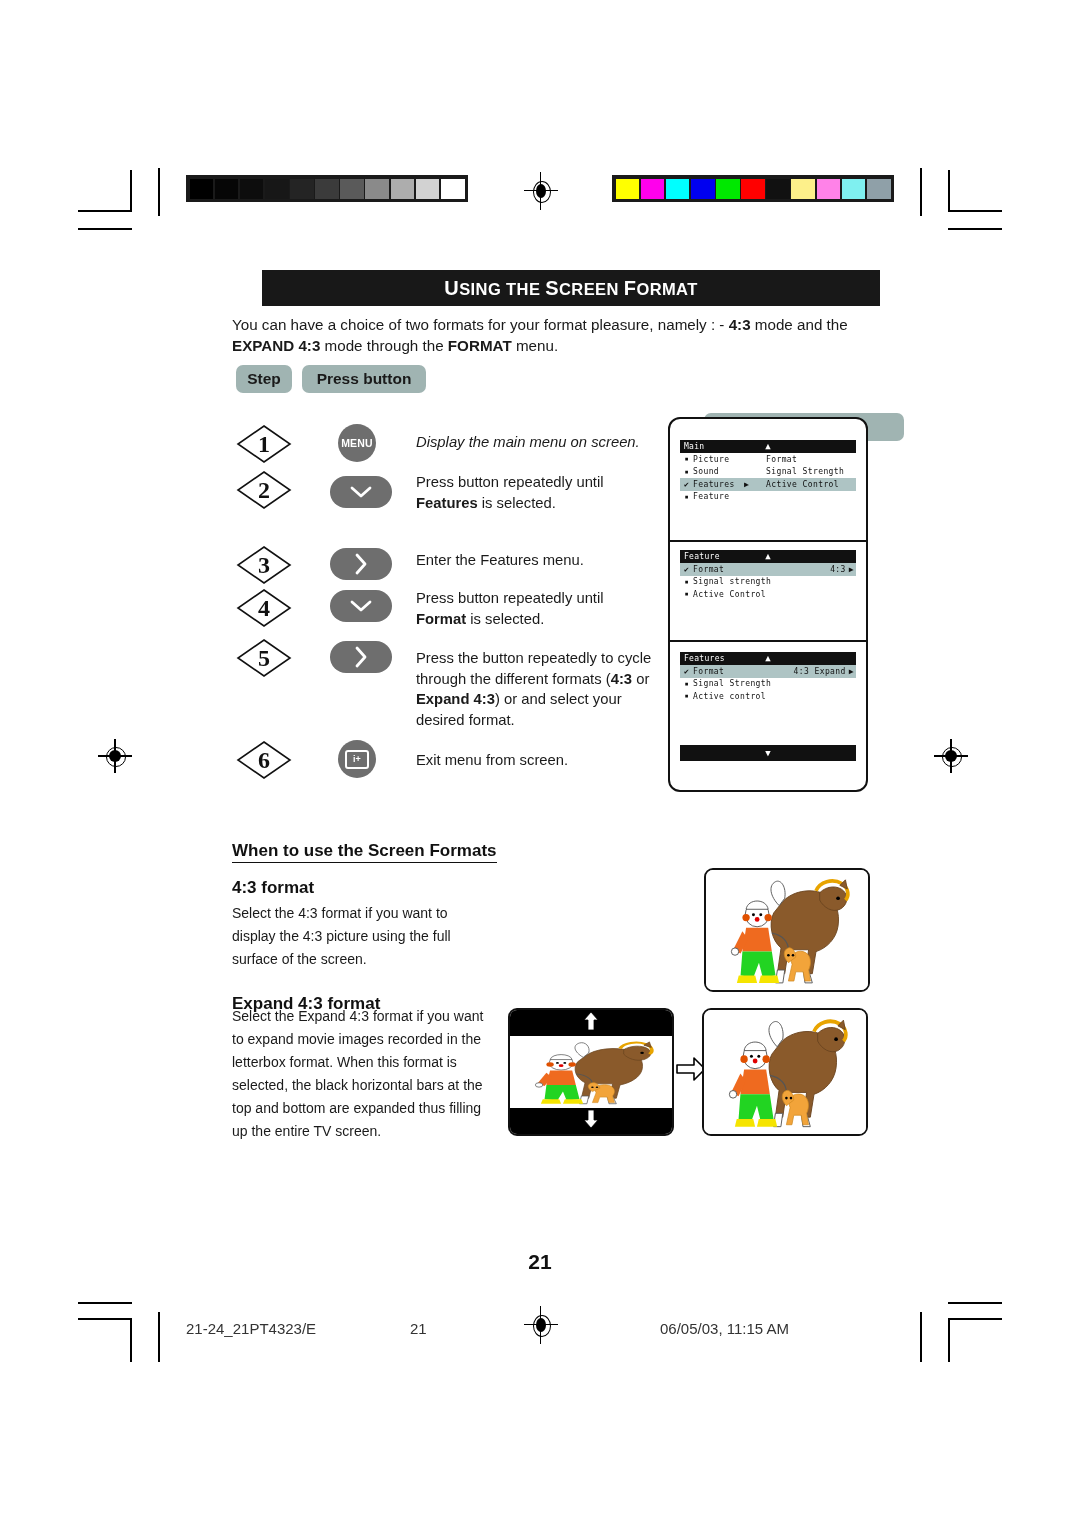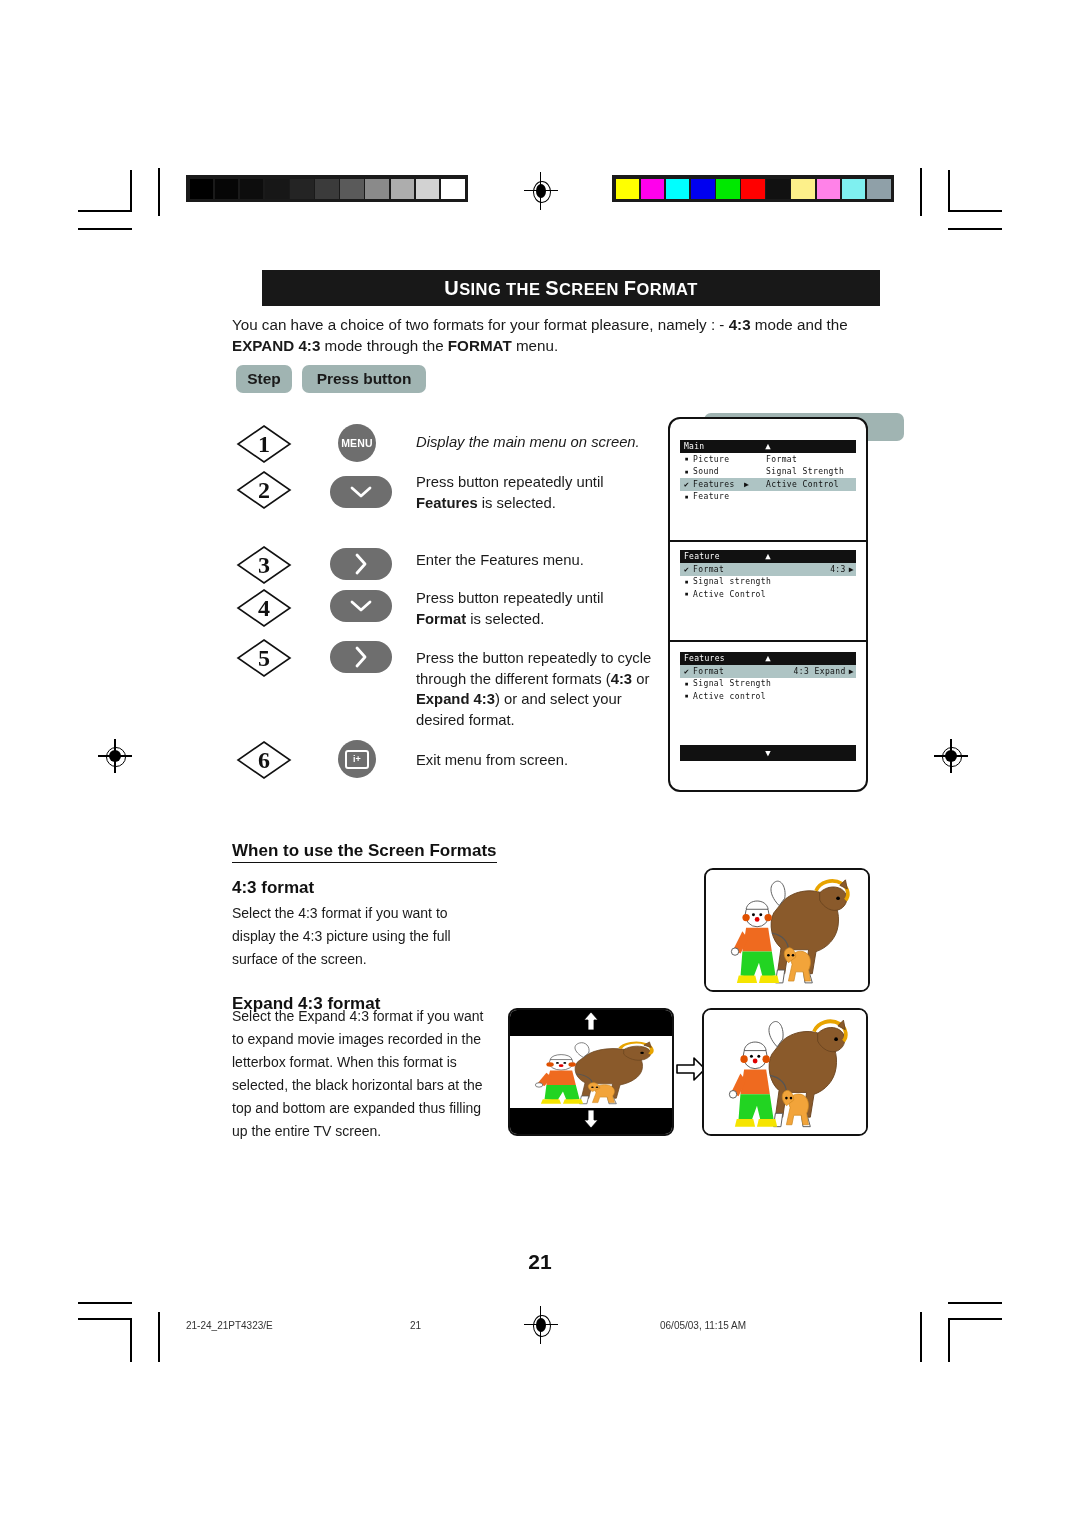--- a/index.html
+++ b/index.html
@@ -77,21 +77,21 @@
   .h-sub.u{border-bottom:1.6px solid #111;padding-bottom:1px;}
   .body-txt{position:absolute;font-size:14px;line-height:23px;}
 
   
   .frame{position:absolute;border:2px solid #111;border-radius:9px;background:#fff;overflow:hidden;box-sizing:border-box;}
   .lb-bar{position:absolute;left:0;width:100%;background:#000;display:flex;align-items:center;justify-content:center;}
   .bigarrow svg{display:block;}
 
   .pagenum{position:absolute;left:0;width:1080px;text-align:center;font-weight:bold;font-size:21px;color:#111;}
 
-  .footer{position:absolute;font-size:10px;color:#333;font-family:"Liberation Sans",sans-serif;}
+  .footer{position:absolute;font-size:15px;color:#333;font-family:"Liberation Sans",sans-serif;}
 </style>
 </head>
 <body>
 
 <div>
   <div class="cropmark" style="left:78px;top:210px;width:54px;height:1.5px;"></div>
   <div class="cropmark" style="left:130px;top:170px;width:1.5px;height:42px;"></div>
   <div class="cropmark" style="left:158px;top:168px;width:1.5px;height:48px;"></div>
   <div class="cropmark" style="left:78px;top:228px;width:54px;height:1.5px;"></div>
 </div>

